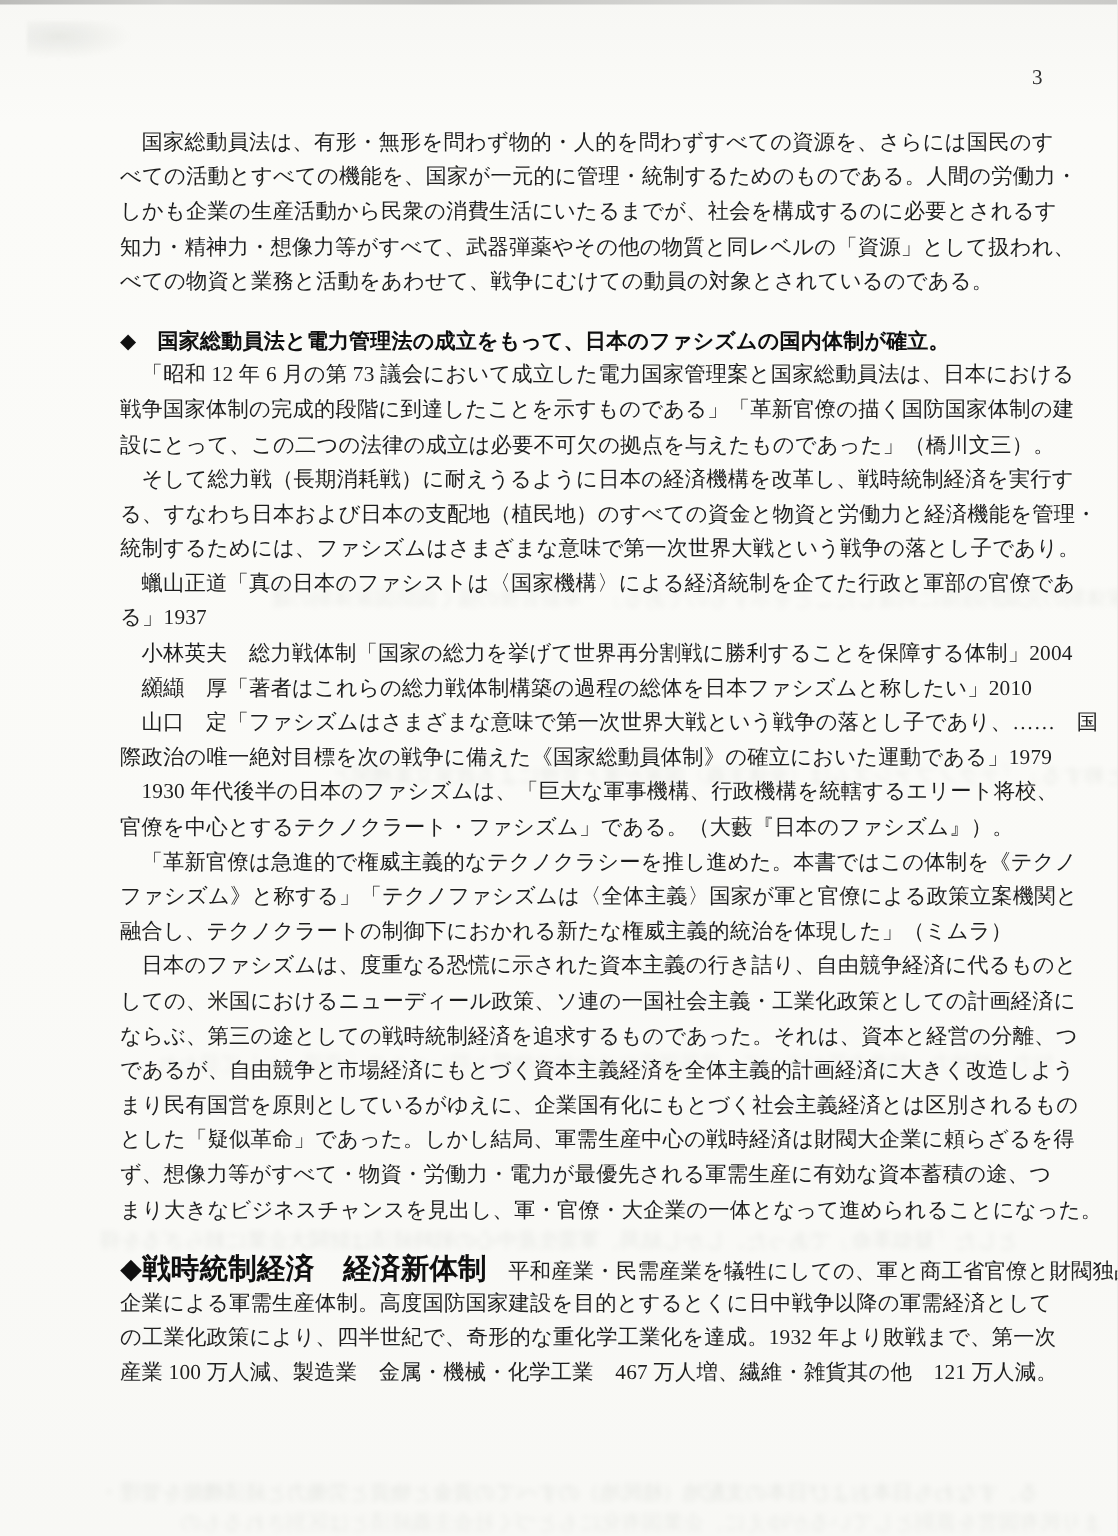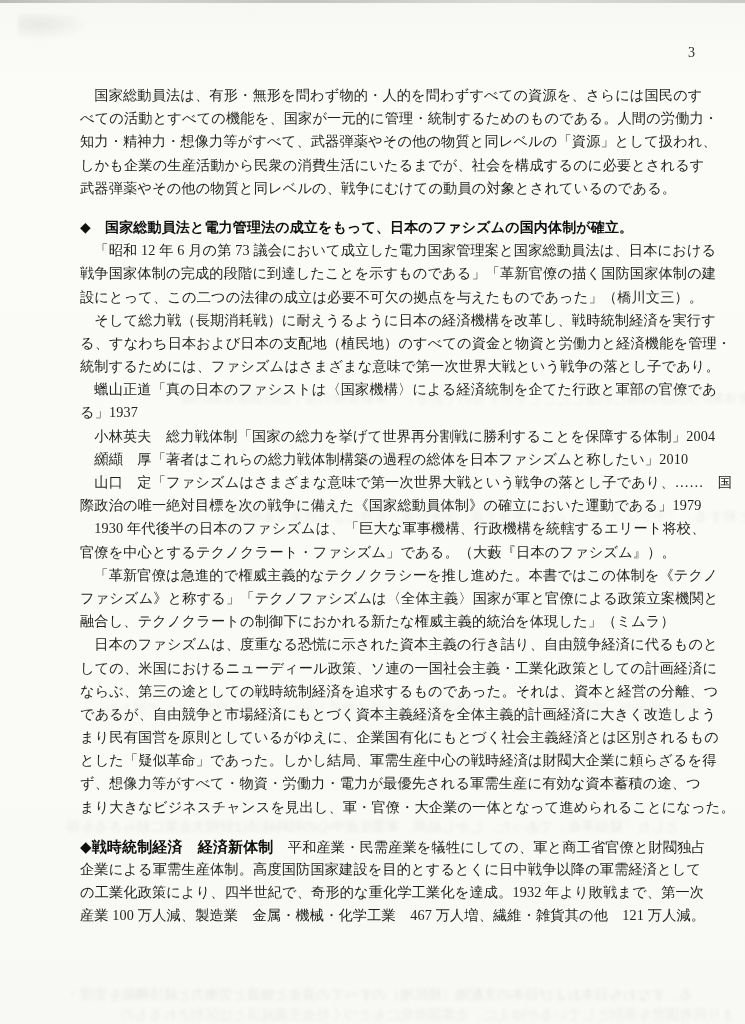--- a/index.html
+++ b/index.html
@@ -55,21 +55,21 @@
   .heading-line {
     font-family: "Liberation Sans", "DejaVu Sans", sans-serif;
     font-weight: bold;
     font-size: 14px;
     color: #101010;
   }
   .block-gap { margin-top: 16px; }
   .inline-bold {
     font-family: "Liberation Sans", "DejaVu Sans", sans-serif;
     font-weight: bold;
-    font-size: 15px;
+    font-size: 19px;
     color: #101010;
   }
   .bleed {
     position: absolute;
     transform: scaleX(-1);
     filter: blur(1.7px);
     color: #7d887c;
     font-size: 13.8px;
     white-space: nowrap;
     pointer-events: none;
@@ -95,23 +95,23 @@
   <div class="bleed b5">る、すなわち日本および日本の支配地（植民地）のすべての資金と物資と労働力と経済機能を管理・</div>
   <div class="bleed b6">まり民有国営を原則としているがゆえに、企業国有化にもとづく社会主義経済とは区別されるもの</div>
 
   <div class="page-number">3</div>
 
   <div class="text-area">
 
     <div>
       <div class="line">　国家総動員法は、有形・無形を問わず物的・人的を問わずすべての資源を、さらには国民のす</div>
       <div class="line">べての活動とすべての機能を、国家が一元的に管理・統制するためのものである。人間の労働力・</div>
+      <div class="line">しかも企業の生産活動から民衆の消費生活にいたるまでが、社会を構成するのに必要とされるす</div>
       <div class="line">知力・精神力・想像力等がすべて、武器弾薬やその他の物質と同レベルの「資源」として扱われ、</div>
-      <div class="line">しかも企業の生産活動から民衆の消費生活にいたるまでが、社会を構成するのに必要とされるす</div>
-      <div class="line">武器弾薬やその他の物質と同レベルの、戦争にむけての動員の対象とされているのである。</div>
+      <div class="line">べての物資と業務と活動をあわせて、戦争にむけての動員の対象とされているのである。</div>
     </div>
 
     <div class="heading block-gap">
       <div class="line">◆　国家総動員法と電力管理法の成立をもって、日本のファシズムの国内体制が確立。</div>
     </div>
 
     <div>
       <div class="line">　「昭和 12 年 6 月の第 73 議会において成立した電力国家管理案と国家総動員法は、日本における</div>
       <div class="line">戦争国家体制の完成的段階に到達したことを示すものである」「革新官僚の描く国防国家体制の建</div>
       <div class="line">設にとって、この二つの法律の成立は必要不可欠の拠点を与えたものであった」（橋川文三）。</div>

